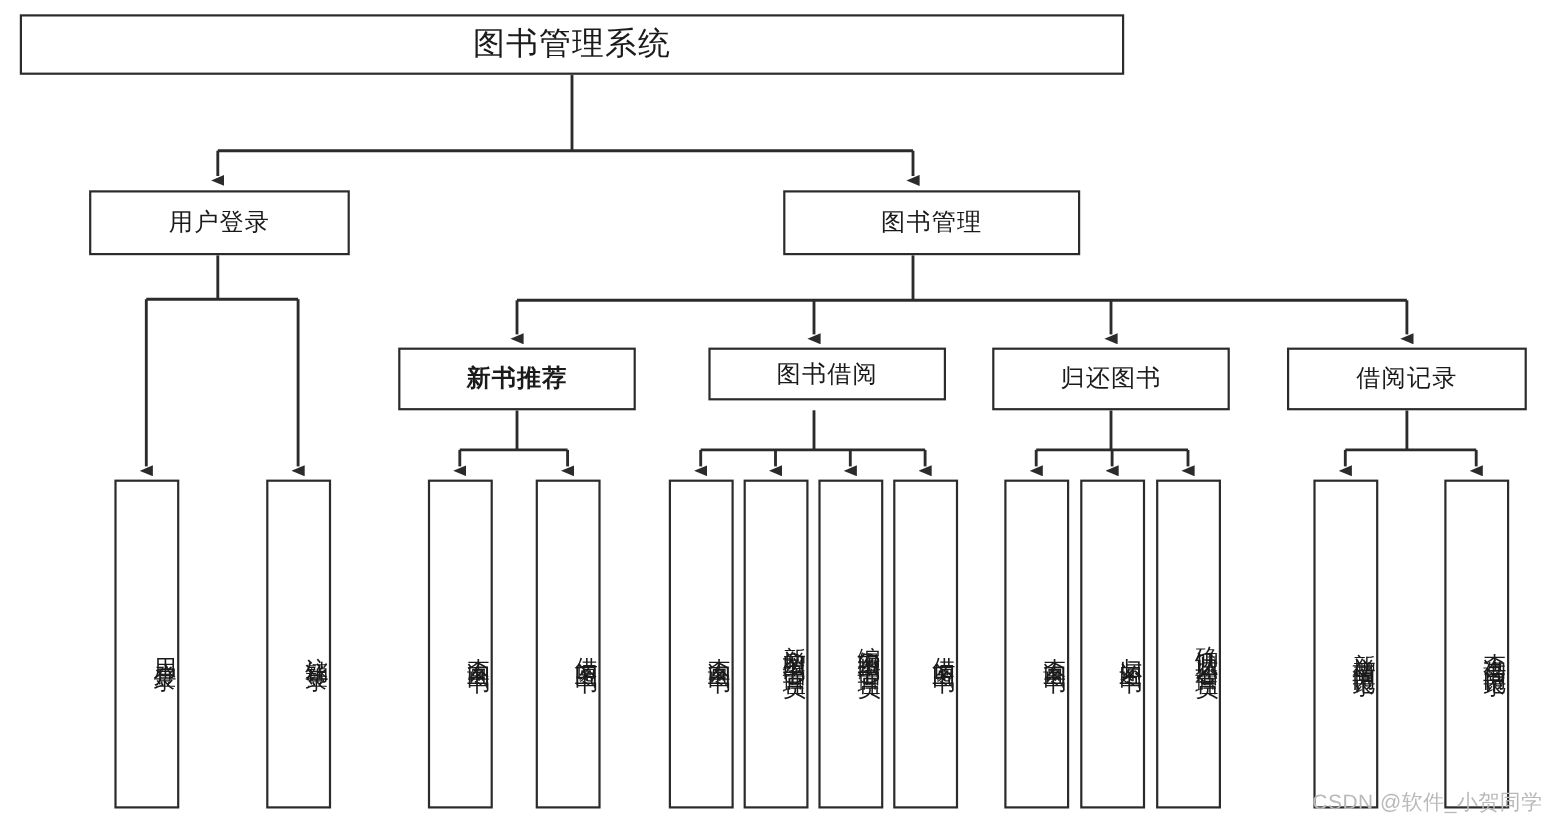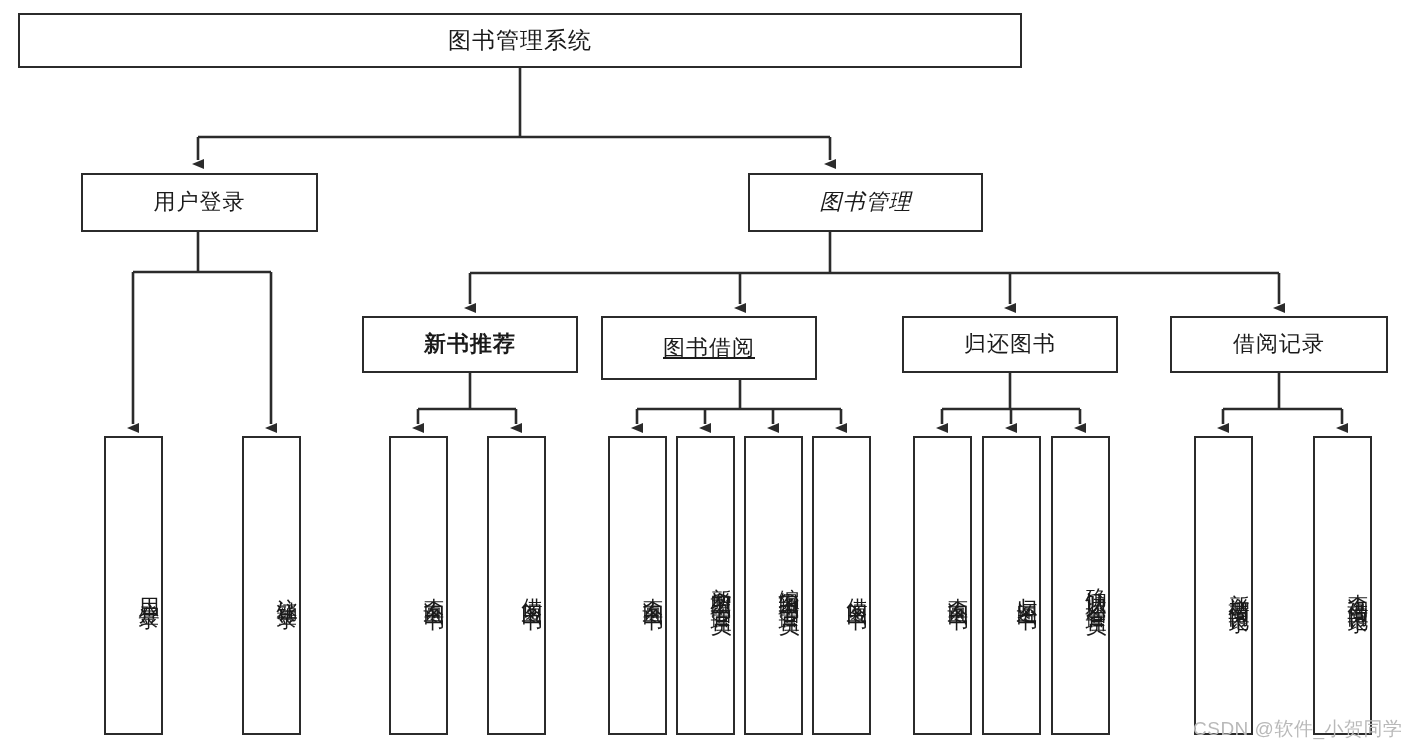--- a/index.html
+++ b/index.html
@@ -34,21 +34,21 @@
     align-items: center;
     justify-content: center;
     color: #1a1a1a;
   }
   .node.horizontal {
     font-size: 22px;
     letter-spacing: 1px;
     line-height: 1.2;
   }
   .node.root {
-    font-size: 23px;
+    font-size: 29px;
   }
   .node.vertical {
     writing-mode: vertical-rl;
     text-orientation: upright;
     font-size: 21px;
     letter-spacing: 4px;
     line-height: 1.15;
     align-items: flex-start;
     justify-content: center;
     padding-top: 6px;
@@ -124,28 +124,28 @@
     </g>
   </svg>
 
   <div class="node horizontal root" style="left:18px; top:13px; width:1004px; height:55px;">
     <span>图书管理系统</span>
   </div>
 
   <div class="node horizontal" style="left:81px; top:173px; width:237px; height:59px;">
     <span>用户登录</span>
   </div>
-  <div class="node horizontal" style="left:748px; top:173px; width:235px; height:59px;font-style:italic;">
+  <div class="node horizontal" style="left:712px; top:173px; width:270px; height:59px;">
     <span>图书管理</span>
   </div>
 
   <div class="node horizontal" style="left:362px; top:316px; width:216px; height:57px;font-weight:bold;">
     <span>新书推荐</span>
   </div>
-  <div class="node horizontal" style="left:601px; top:316px; width:216px; height:64px;text-decoration:underline;">
+  <div class="node horizontal" style="left:644px; top:316px; width:216px; height:48px;">
     <span>图书借阅</span>
   </div>
   <div class="node horizontal" style="left:902px; top:316px; width:216px; height:57px;">
     <span>归还图书</span>
   </div>
   <div class="node horizontal" style="left:1170px; top:316px; width:218px; height:57px;">
     <span>借阅记录</span>
   </div>
 
   <div class="node vertical" style="left:104px; top:436px; width:59px; height:299px;">

